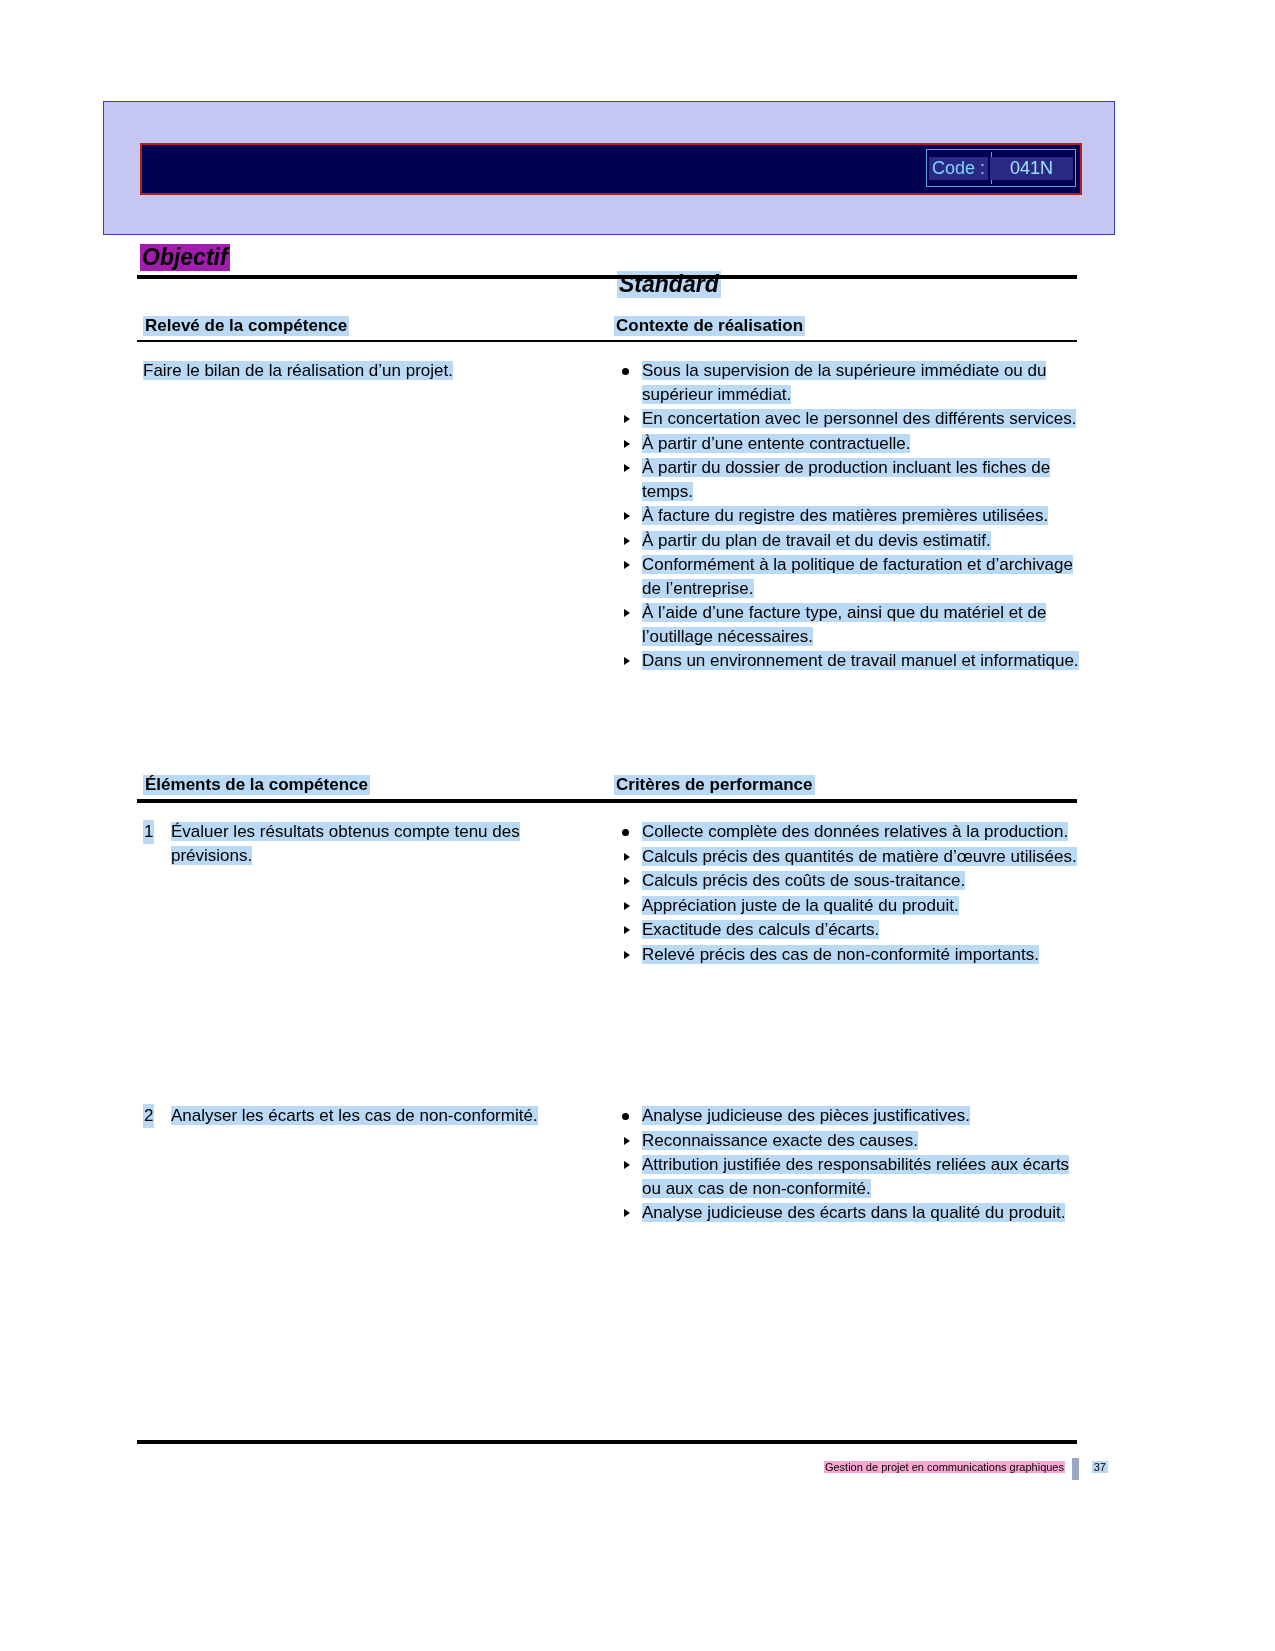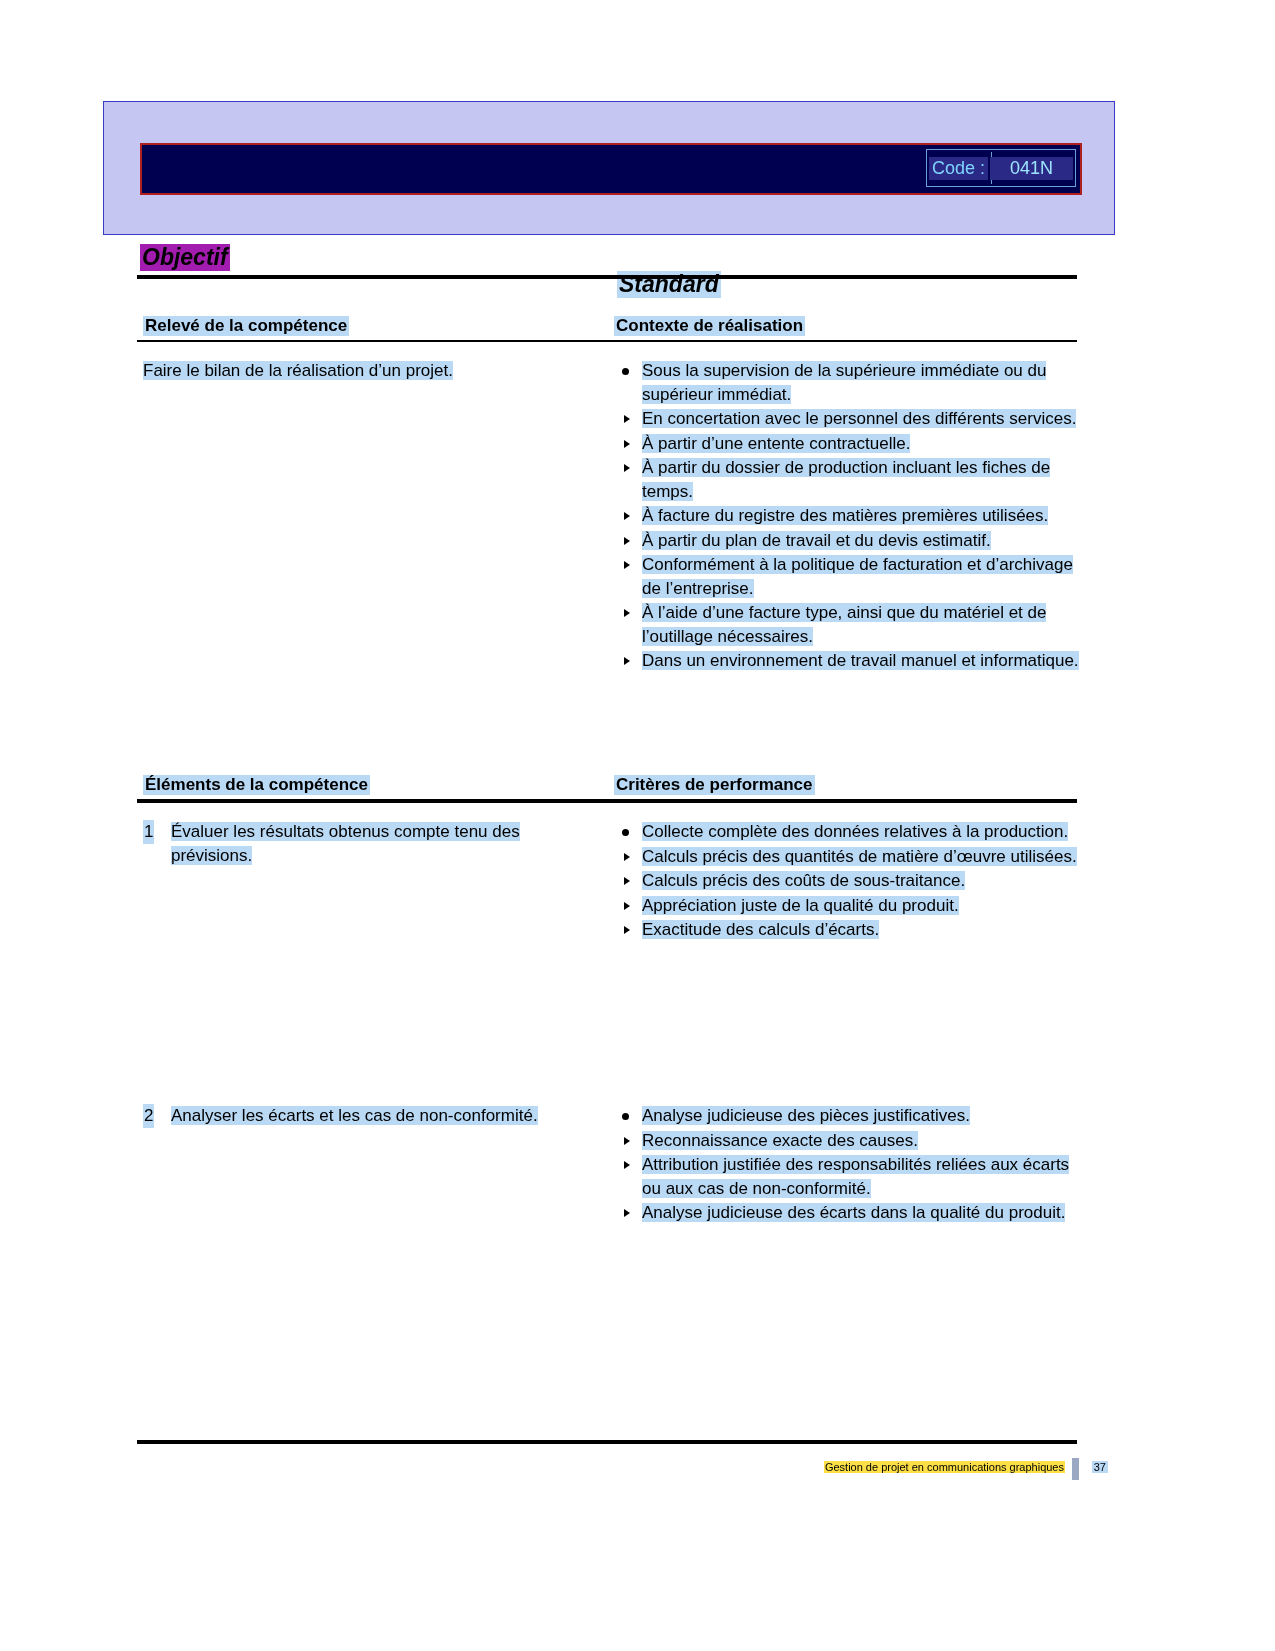--- a/index.html
+++ b/index.html
@@ -227,21 +227,21 @@
     top: 1440px;
     width: 940px;
     height: 4px;
     background: #000000;
   }
   .footer-text {
     position: absolute;
     right: 210px;
     top: 1461px;
     font-size: 11px;
-    background: #fde047;
+    background: #f9a8d4;
     padding: 0 1px;
     white-space: nowrap;
   }
   .footer-page {
     position: absolute;
     right: 167px;
     top: 1461px;
     font-size: 11px;
     background: #b9d9f5;
     padding: 0 2px;
@@ -308,20 +308,21 @@
       <span class="ntext"><span>Évaluer les résultats obtenus compte tenu des prévisions.</span></span>
     </div>
   </div>
   <div class="right-col" style="top:820px;">
     <ul class="bullets small-marker">
       <li><span class="btext">Collecte complète des données relatives à la production.</span></li>
       <li><span class="btext">Calculs précis des quantités de matière d’œuvre utilisées.</span></li>
       <li><span class="btext">Calculs précis des coûts de sous-traitance.</span></li>
       <li><span class="btext">Appréciation juste de la qualité du produit.</span></li>
       <li><span class="btext">Exactitude des calculs d’écarts.</span></li>
+      <li><span class="btext">Relevé précis des cas de non-conformité importants.</span></li>
     </ul>
   </div>
 
   <div class="left-col" style="top:1104px;">
     <div class="numbered">
       <span class="num">2</span>
       <span class="ntext"><span>Analyser les écarts et les cas de non-conformité.</span></span>
     </div>
   </div>
   <div class="right-col" style="top:1104px;">

